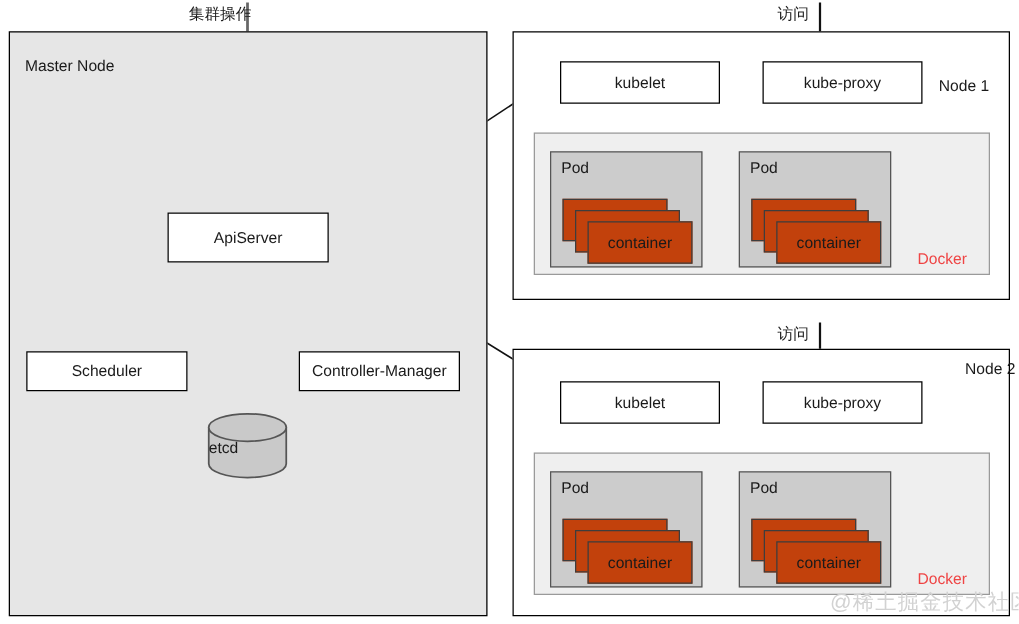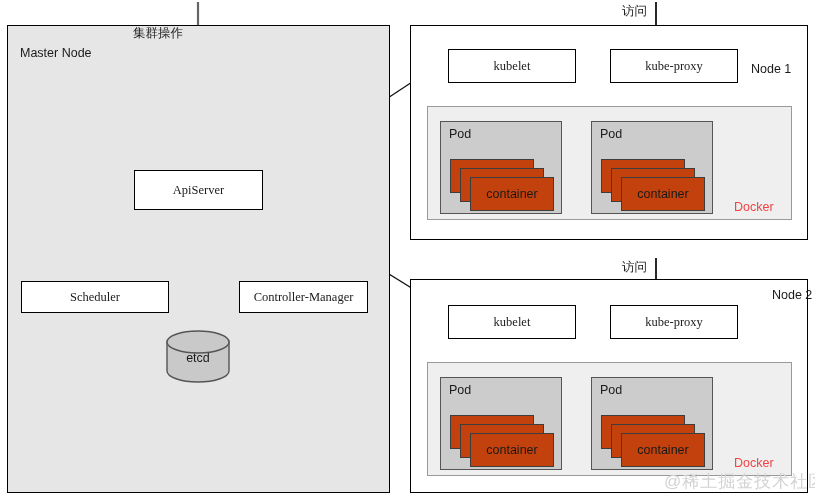--- a/index.html
+++ b/index.html
@@ -47,21 +47,20 @@
     position: absolute;
     border: 1.5px solid #000000;
     background: #ffffff;
     box-sizing: border-box;
     display: flex;
     align-items: center;
     justify-content: center;
     font-size: 12.5px;
     color: #1a1a1a;
     white-space: nowrap;
-    font-family: Liberation Serif, serif;
   }
   .docker-box {
     position: absolute;
     border: 1px solid #9a9a9a;
     background: #efefef;
     box-sizing: border-box;
   }
   .docker-label {
     position: absolute;
     font-size: 12.5px;
@@ -107,21 +106,21 @@
     font-size: 17px;
     color: #d2d2d2;
     white-space: nowrap;
     letter-spacing: 1px;
   }
   .cyl-label {
     position: absolute;
     font-size: 12.5px;
     color: #1a1a1a;
     white-space: nowrap;
-    text-align: center;
+    text-align: left;
   }
 </style>
 </head>
 <body>
 
 <div id="canvas">
 
   <svg class="layer" viewBox="0 0 815 499">
     <defs>
       <marker id="ahGray" markerWidth="10" markerHeight="10" refX="6" refY="4" orient="auto" markerUnits="userSpaceOnUse">
@@ -154,26 +153,26 @@
     <line x1="656" y1="83" x2="656" y2="116" stroke="#111111" stroke-width="1.8" marker-end="url(#ahBlack)"></line>
 
     <line x1="656" y1="258" x2="656" y2="302" stroke="#111111" stroke-width="1.8" marker-end="url(#ahBlack)"></line>
     <line x1="512" y1="339" x2="512" y2="372" stroke="#111111" stroke-width="1.8" marker-end="url(#ahBlack)"></line>
     <line x1="656" y1="339" x2="656" y2="372" stroke="#111111" stroke-width="1.8" marker-end="url(#ahBlack)"></line>
   </svg>
 
   <div class="master-panel" style="left:7px; top:25px; width:383px; height:468px;"></div>
   <div class="panel-title" style="left:20px; top:46px;">Master Node</div>
 
-  <div class="edge-label" style="left:133px; top:3px;margin-top:22px;">集群操作</div>
+  <div class="edge-label" style="left:151px; top:3px;">集群操作</div>
 
 
   <div class="wbox" style="left:134px; top:170px; width:129px; height:40px;">ApiServer</div>
 
-  <div class="wbox" style="left:21px; top:281px; width:148px; height:32px;">Scheduler</div>
+  <div class="wbox" style="left:21px; top:281px; width:129px; height:32px;">Scheduler</div>
 
   <div class="wbox" style="left:239px; top:281px; width:129px; height:32px;">Controller-Manager</div>
 
   <svg class="layer" viewBox="0 0 815 499" style="pointer-events:none;">
     <path d="M167,342 L167,371 A31,11 0 0 0 229,371 L229,342 Z" fill="#c9c9c9" stroke="#555555" stroke-width="1.4"></path>
     <ellipse cx="198" cy="342" rx="31" ry="11" fill="#c9c9c9" stroke="#555555" stroke-width="1.4"></ellipse>
   </svg>
   <div class="cyl-label" style="left:167px; top:351px; width:62px;">etcd</div>
 
   <div class="node-panel" style="left:410px; top:25px; width:398px; height:215px;"></div>

